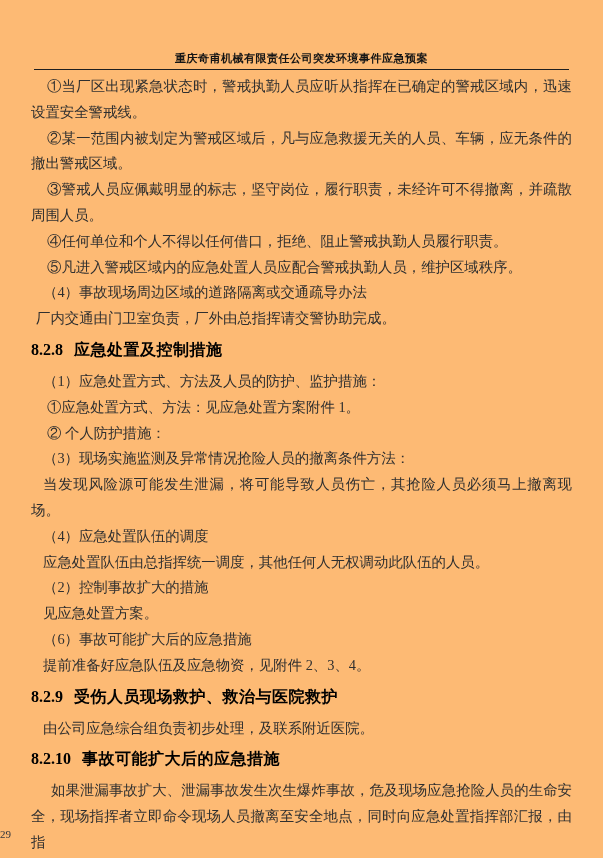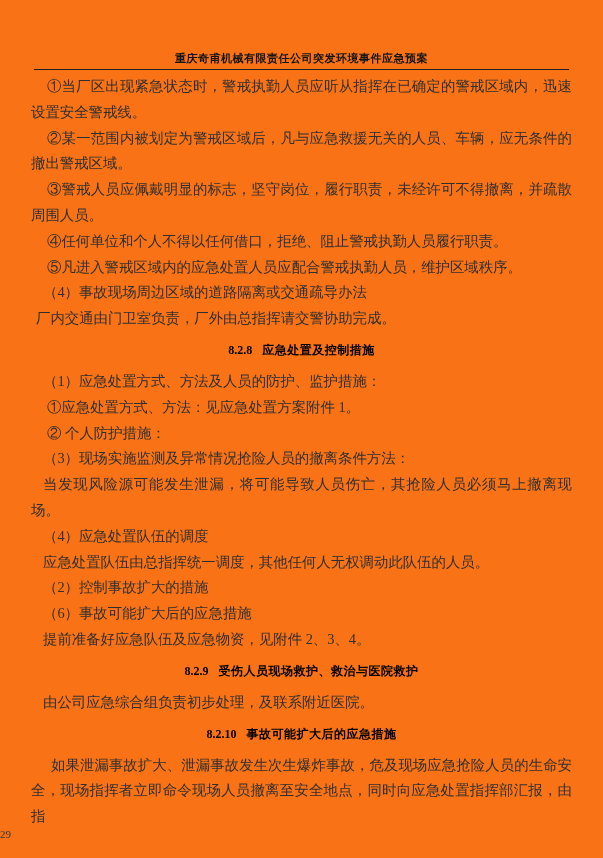--- a/index.html
+++ b/index.html
@@ -4,21 +4,21 @@
 <style>
   html, body {
     margin: 0;
     padding: 0;
     background: #ffffff;
   }
   .page {
     position: relative;
     width: 603px;
     height: 858px;
-    background: #f97316;
+    background: #fdba74;
     overflow: hidden;
     font-family: "Liberation Serif", serif;
     color: #2f2f2f;
   }
   .doc-header {
     width: 535px;
     margin: 48px auto 0 auto;
     text-align: center;
     padding-bottom: 3px;
     border-bottom: 1.5px solid #1f1f1f;
@@ -40,25 +40,25 @@
   .para {
     margin: 0;
     word-break: break-all;
   }
   .i0 { text-indent: 5px; }
   .i1 { text-indent: 12px; }
   .i2 { text-indent: 16px; }
   .i3 { text-indent: 20px; }
   .sec {
     margin: 5px 0 6px 0;
-    font-size: 12px;
+    font-size: 16px;
     line-height: 26px;
     font-weight: bold;
     color: #000000;
-    text-align: center;
+    text-align: left;
     text-indent: 0;
   }
   .sec .sec-num {
     font-family: "Liberation Serif", serif;
     margin-right: 7px;
   }
   .sec .sec-title {
     font-family: "Liberation Sans", sans-serif;
     letter-spacing: 0.5px;
   }
@@ -96,20 +96,21 @@
     </h2>
 
     <p class="para i1">（1）应急处置方式、方法及人员的防护、监护措施：</p>
     <p class="para i2">①应急处置方式、方法：见应急处置方案附件 1。</p>
     <p class="para i2">② 个人防护措施：</p>
     <p class="para i1">（3）现场实施监测及异常情况抢险人员的撤离条件方法：</p>
     <p class="para i1">当发现风险源可能发生泄漏，将可能导致人员伤亡，其抢险人员必须马上撤离现场。</p>
     <p class="para i1">（4）应急处置队伍的调度</p>
     <p class="para i1">应急处置队伍由总指挥统一调度，其他任何人无权调动此队伍的人员。</p>
     <p class="para i1">（2）控制事故扩大的措施</p>
+    <p class="para i1">见应急处置方案。</p>
     <p class="para i1">（6）事故可能扩大后的应急措施</p>
     <p class="para i1">提前准备好应急队伍及应急物资，见附件 2、3、4。</p>
 
     <h2 class="sec">
       <span class="sec-num">8.2.9</span>
       <span class="sec-title">受伤人员现场救护、救治与医院救护</span>
     </h2>
 
     <p class="para i1">由公司应急综合组负责初步处理，及联系附近医院。</p>
 

